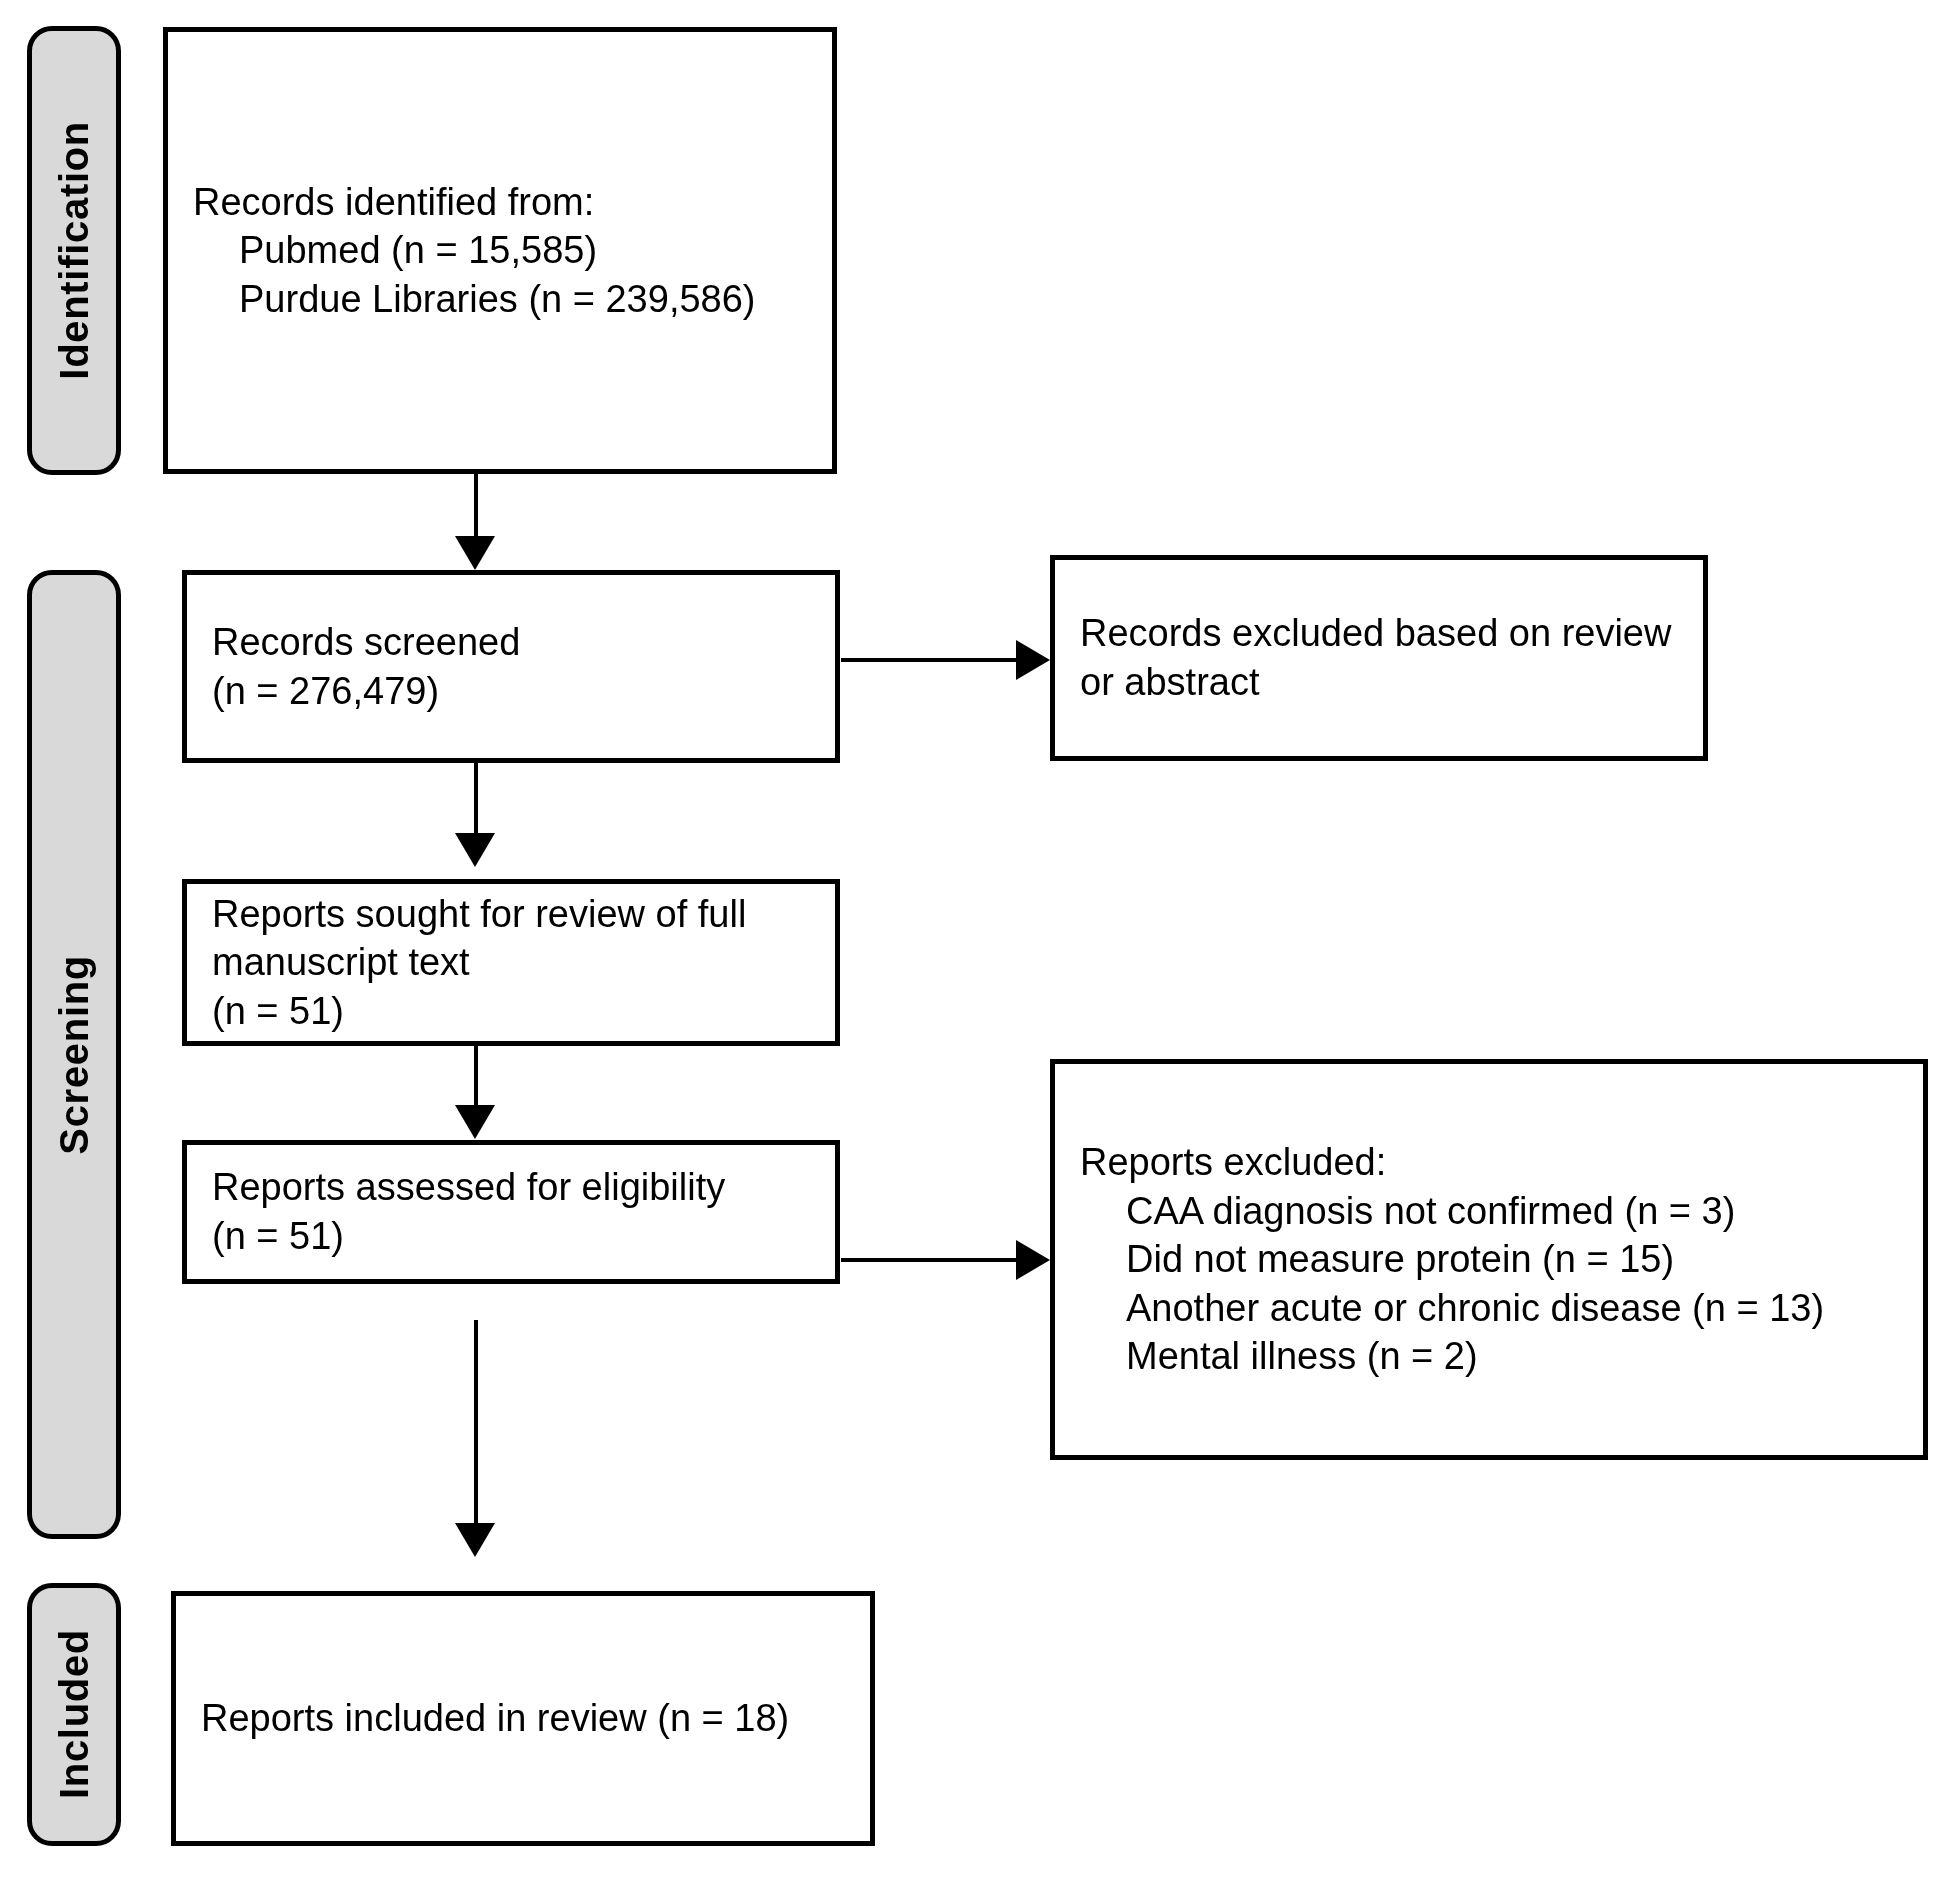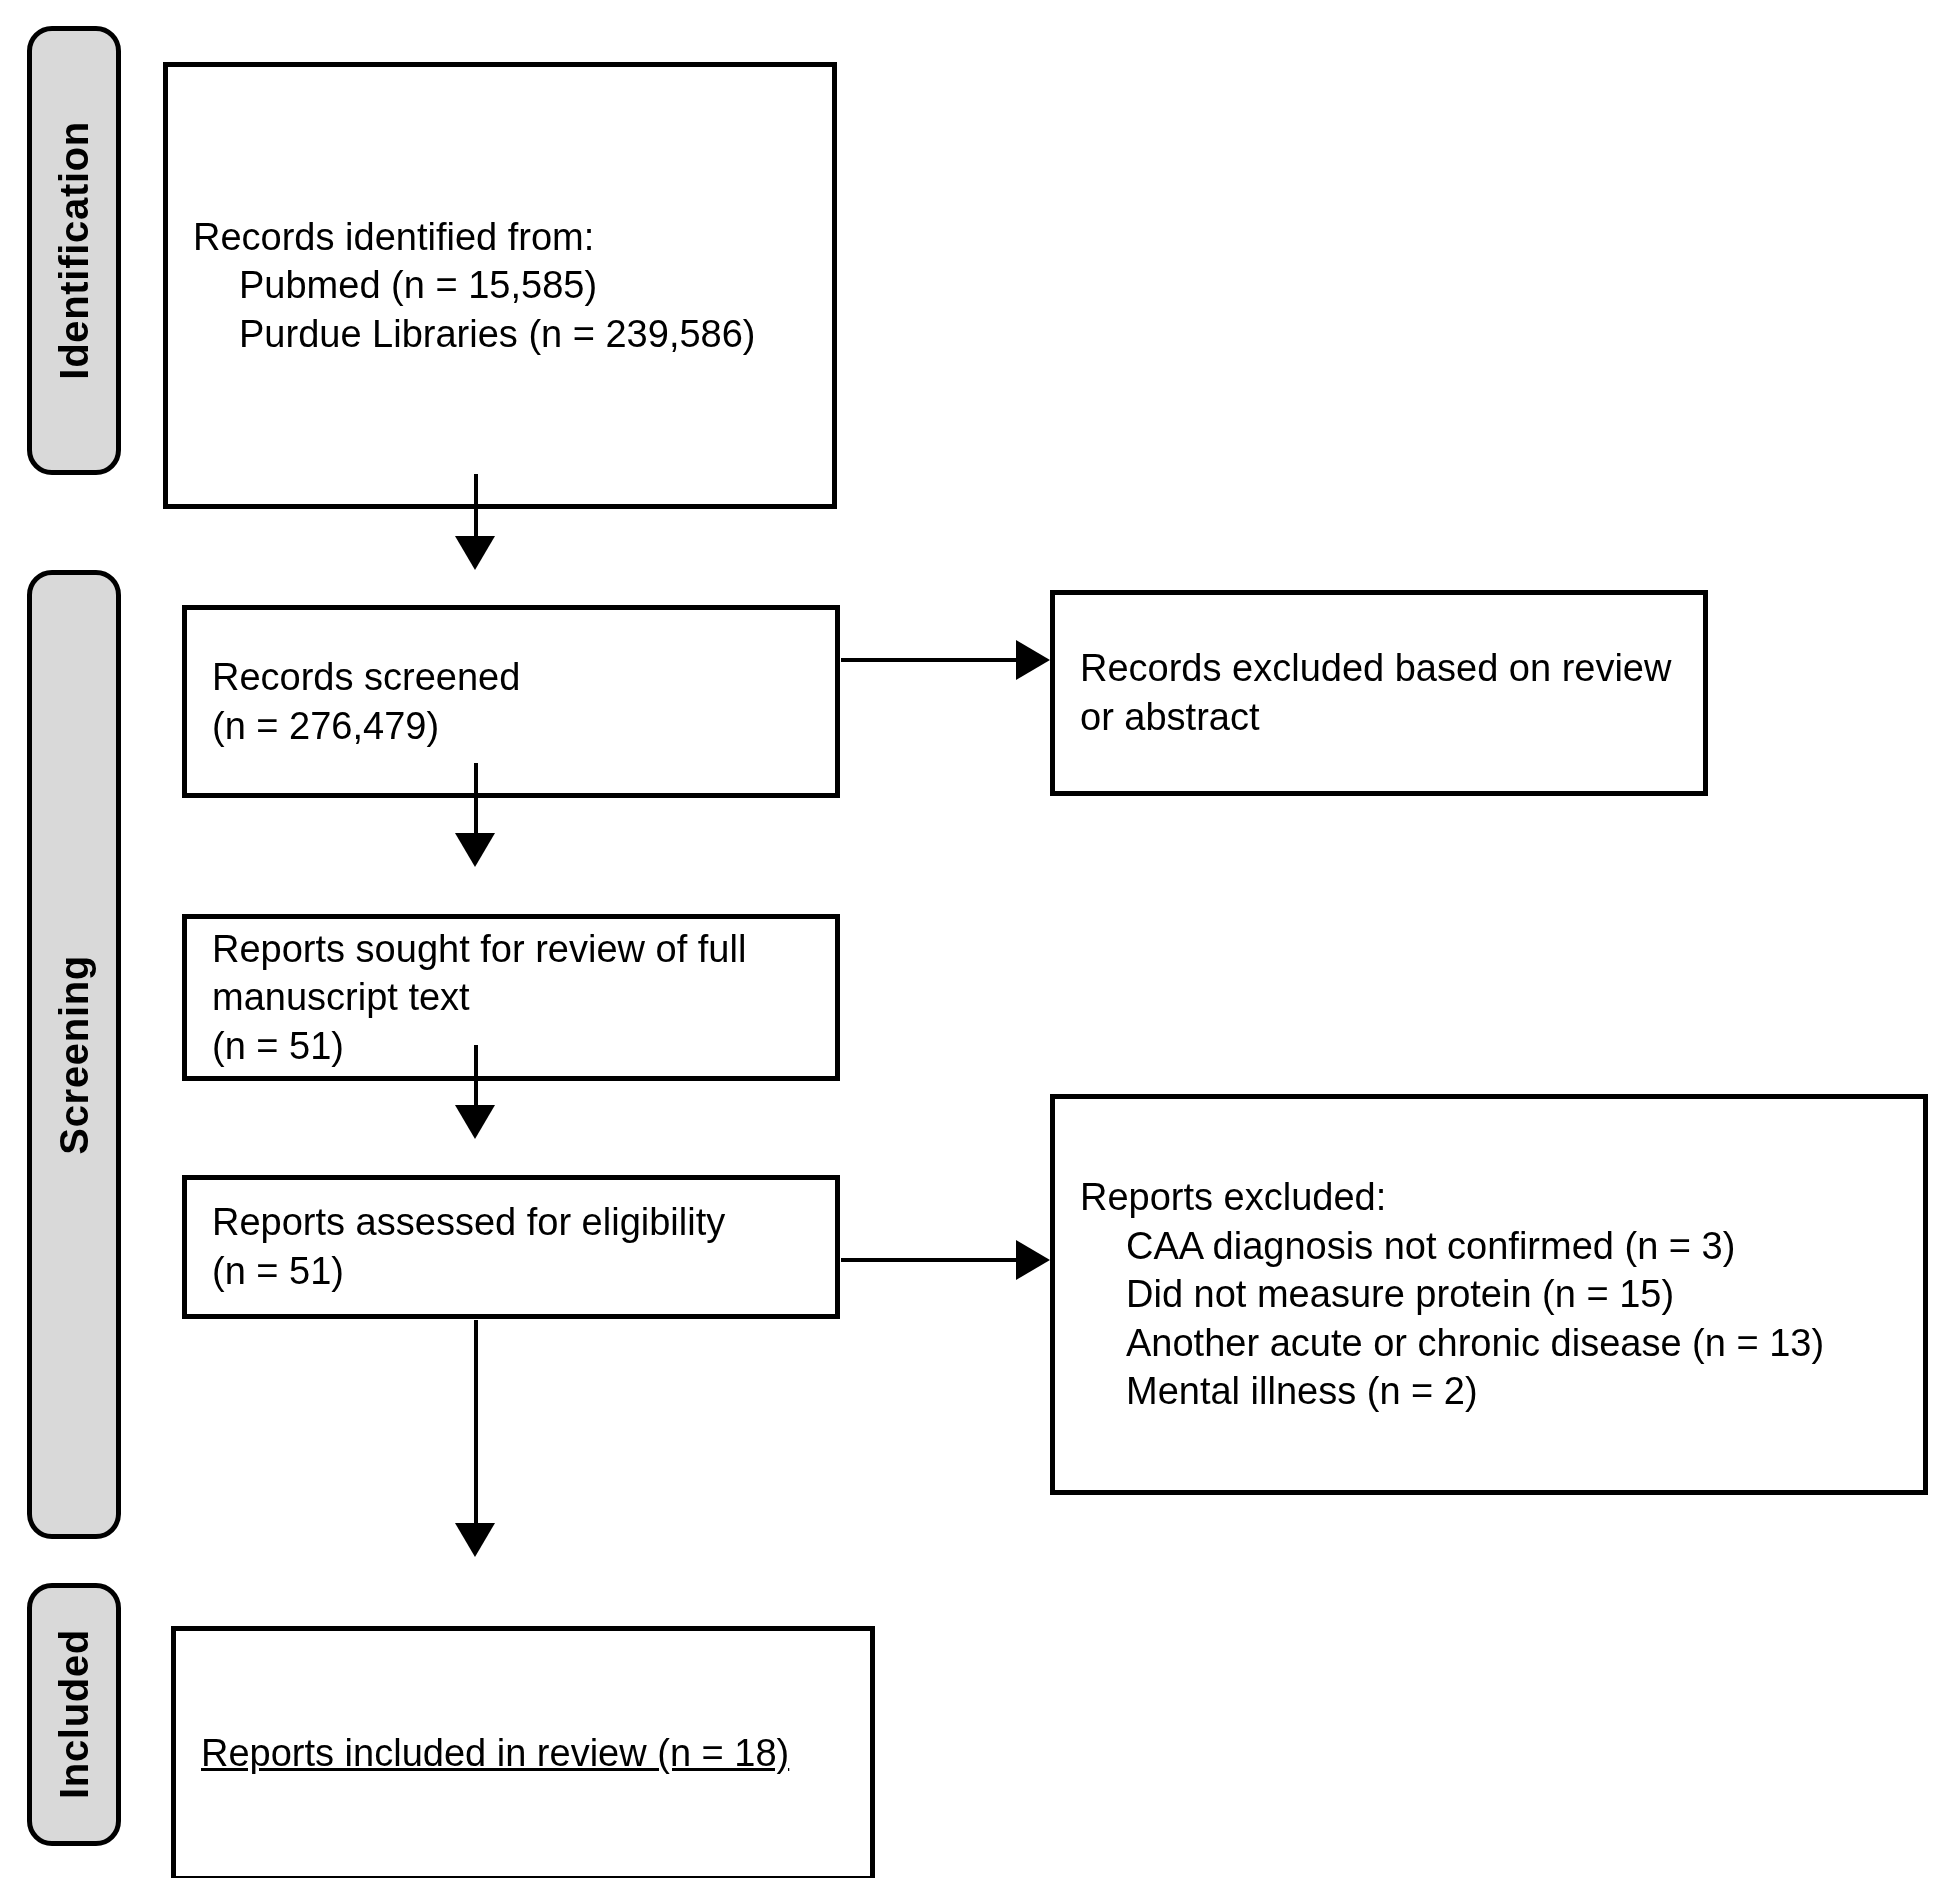--- a/index.html
+++ b/index.html
@@ -37,21 +37,20 @@
 
   
   .flow-box{
     position:absolute;
     background:#ffffff;
     border:5.1px solid #000000;
     box-sizing:border-box;
     display:flex;
     flex-direction:column;
     justify-content:center;
-    margin-top:35px;
   }
   .flow-box .body{
     padding:0 25px;
     font-size:38px;
     line-height:1.28;
     color:#000000;
   }
   .flow-box .line{white-space:nowrap;}
   .flow-box .line.indent{padding-left:46px;}
 
@@ -148,20 +147,20 @@
       <div class="line indent">CAA diagnosis not confirmed (n = 3)</div>
       <div class="line indent">Did not measure protein (n = 15)</div>
       <div class="line indent">Another acute or chronic disease (n = 13)</div>
       <div class="line indent">Mental illness (n = 2)</div>
     </div>
   </div>
 
   <div class="vline" style="left:474px;top:1320px;height:206px;"></div>
   <div class="arrow-down" style="left:455px;top:1523px;"></div>
 
-  <div class="flow-box" style="left:171px;top:1591px;width:704px;height:255px;text-decoration:underline;">
+  <div class="flow-box" style="left:171px;top:1591px;width:704px;height:255px;">
     <div class="body">
       <div class="line">Reports included in review (n = 18)</div>
     </div>
   </div>
 
 </div>
 
 
 </body></html>

